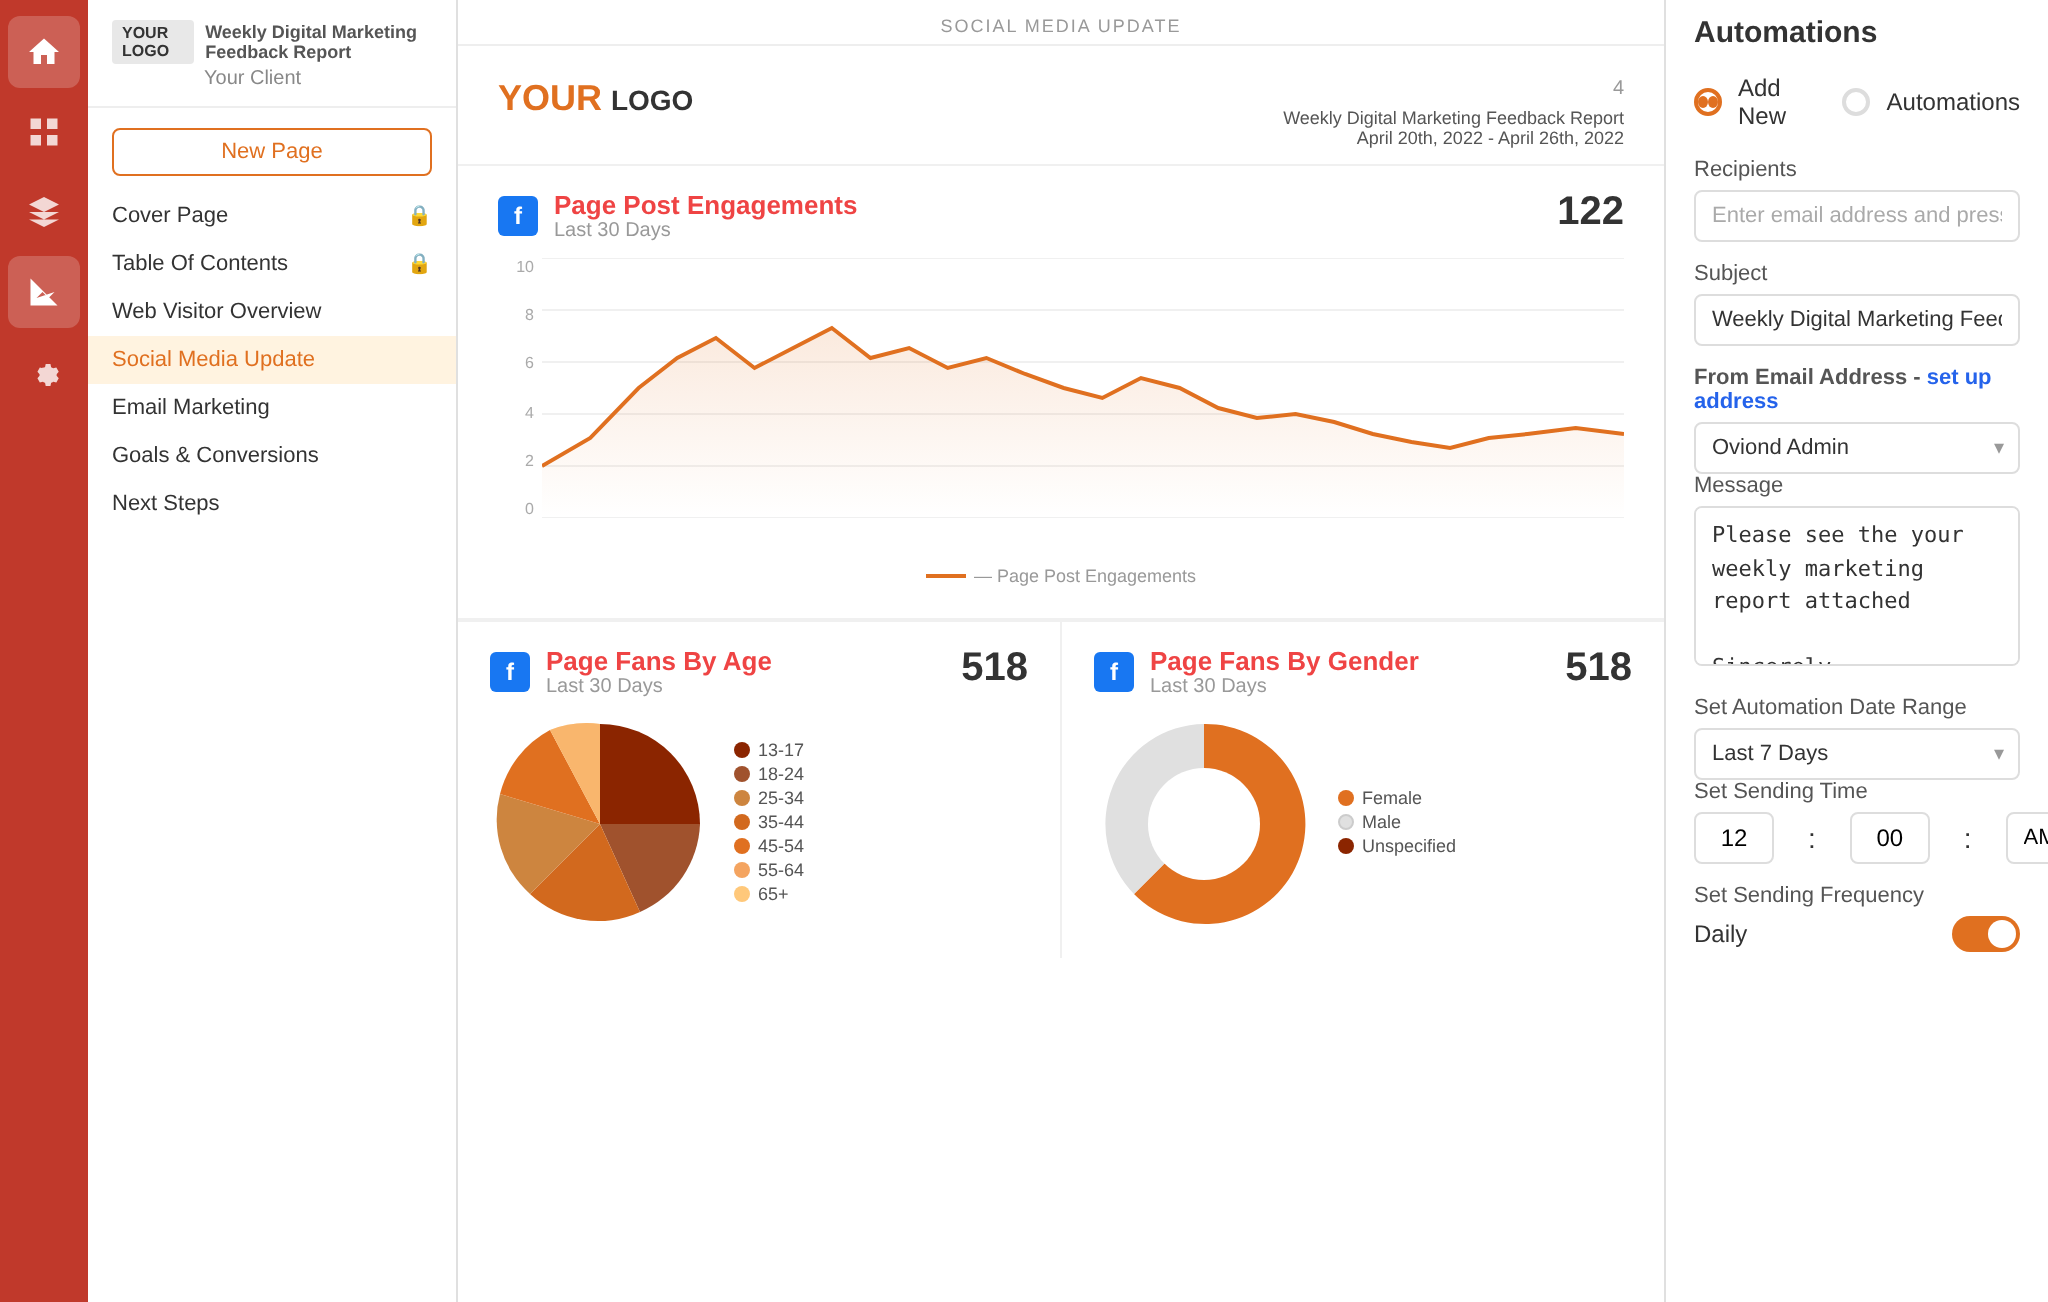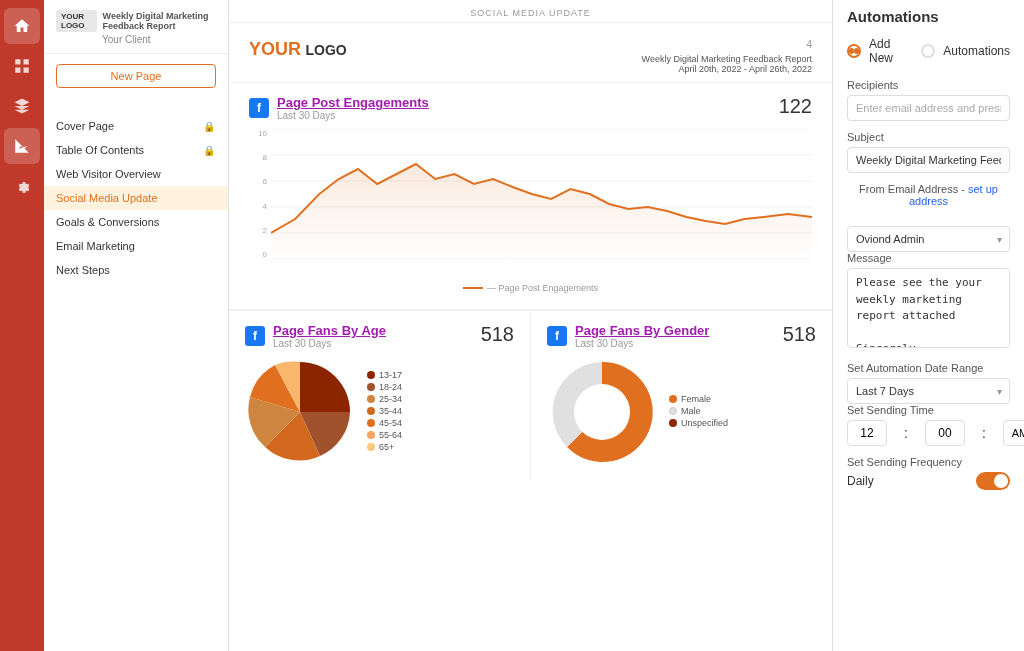--- a/index.html
+++ b/index.html
@@ -63,21 +63,21 @@
       font-size: 11px;
       font-weight: 600;
       color: #333;
     }
     .nav-client-text {
       font-size: 10px;
       color: #888;
       margin-left: 46px;
     }
     .new-page-btn {
-      margin: 10px 12px 22px;
+      margin: 10px 12px 4px;
       border: 1.5px solid #e07020;
       background: #fff;
       color: #e07020;
       padding: 5px 27px;
       border-radius: 4px;
       font-size: 11px;
       font-weight: 500;
       cursor: pointer;
       width: calc(100% - 24px);
       text-align: center;
@@ -185,30 +185,29 @@
       align-items: center;
       justify-content: center;
       color: #fff;
       font-size: 12px;
       font-weight: 700;
       flex-shrink: 0;
     }
     .chart-title {
       font-size: 13px;
       font-weight: 600;
-      color: #a21caf;
-      text-decoration: underline;
+      color: #ef4444;
     }
     .chart-subtitle {
       font-size: 10px;
       color: #999;
     }
     .chart-value {
       font-size: 20px;
-      font-weight: 400;
+      font-weight: 700;
       color: #333;
     }
 
     
     .line-chart-container {
       position: relative;
       height: 150px;
       margin-top: 4px;
     }
     .line-chart-legend {
@@ -347,23 +346,22 @@
       resize: none;
       height: 80px;
       margin-bottom: 10px;
       outline: none;
       line-height: 1.5;
     }
 
     .from-email-label {
       font-size: 11px;
       color: #555;
-      margin-bottom: 19px;
-      font-weight: 400;
-      text-align: center;
+      margin-bottom: 4px;
+      font-weight: 700;
     }
     .setup-link {
       color: #2563eb;
       font-size: 11px;
       text-decoration: none;
     }
 
     .time-row {
       display: flex;
       align-items: center;
@@ -507,24 +505,24 @@
       <span>Table Of Contents</span>
       <span class="nav-item-lock">🔒</span>
     </li>
     <li class="nav-item">
       <span>Web Visitor Overview</span>
     </li>
     <li class="nav-item active">
       <span>Social Media Update</span>
     </li>
     <li class="nav-item">
-      <span>Goals &amp; Conversions</span>
+      <span>Email Marketing</span>
     </li>
     <li class="nav-item">
-      <span>Email Marketing</span>
+      <span>Goals &amp; Conversions</span>
     </li>
     <li class="nav-item">
       <span>Next Steps</span>
     </li>
   </ul>
 </div>
 
 <div class="main-content">
   <div class="report-header">
     <div class="social-media-label">SOCIAL MEDIA UPDATE</div>

